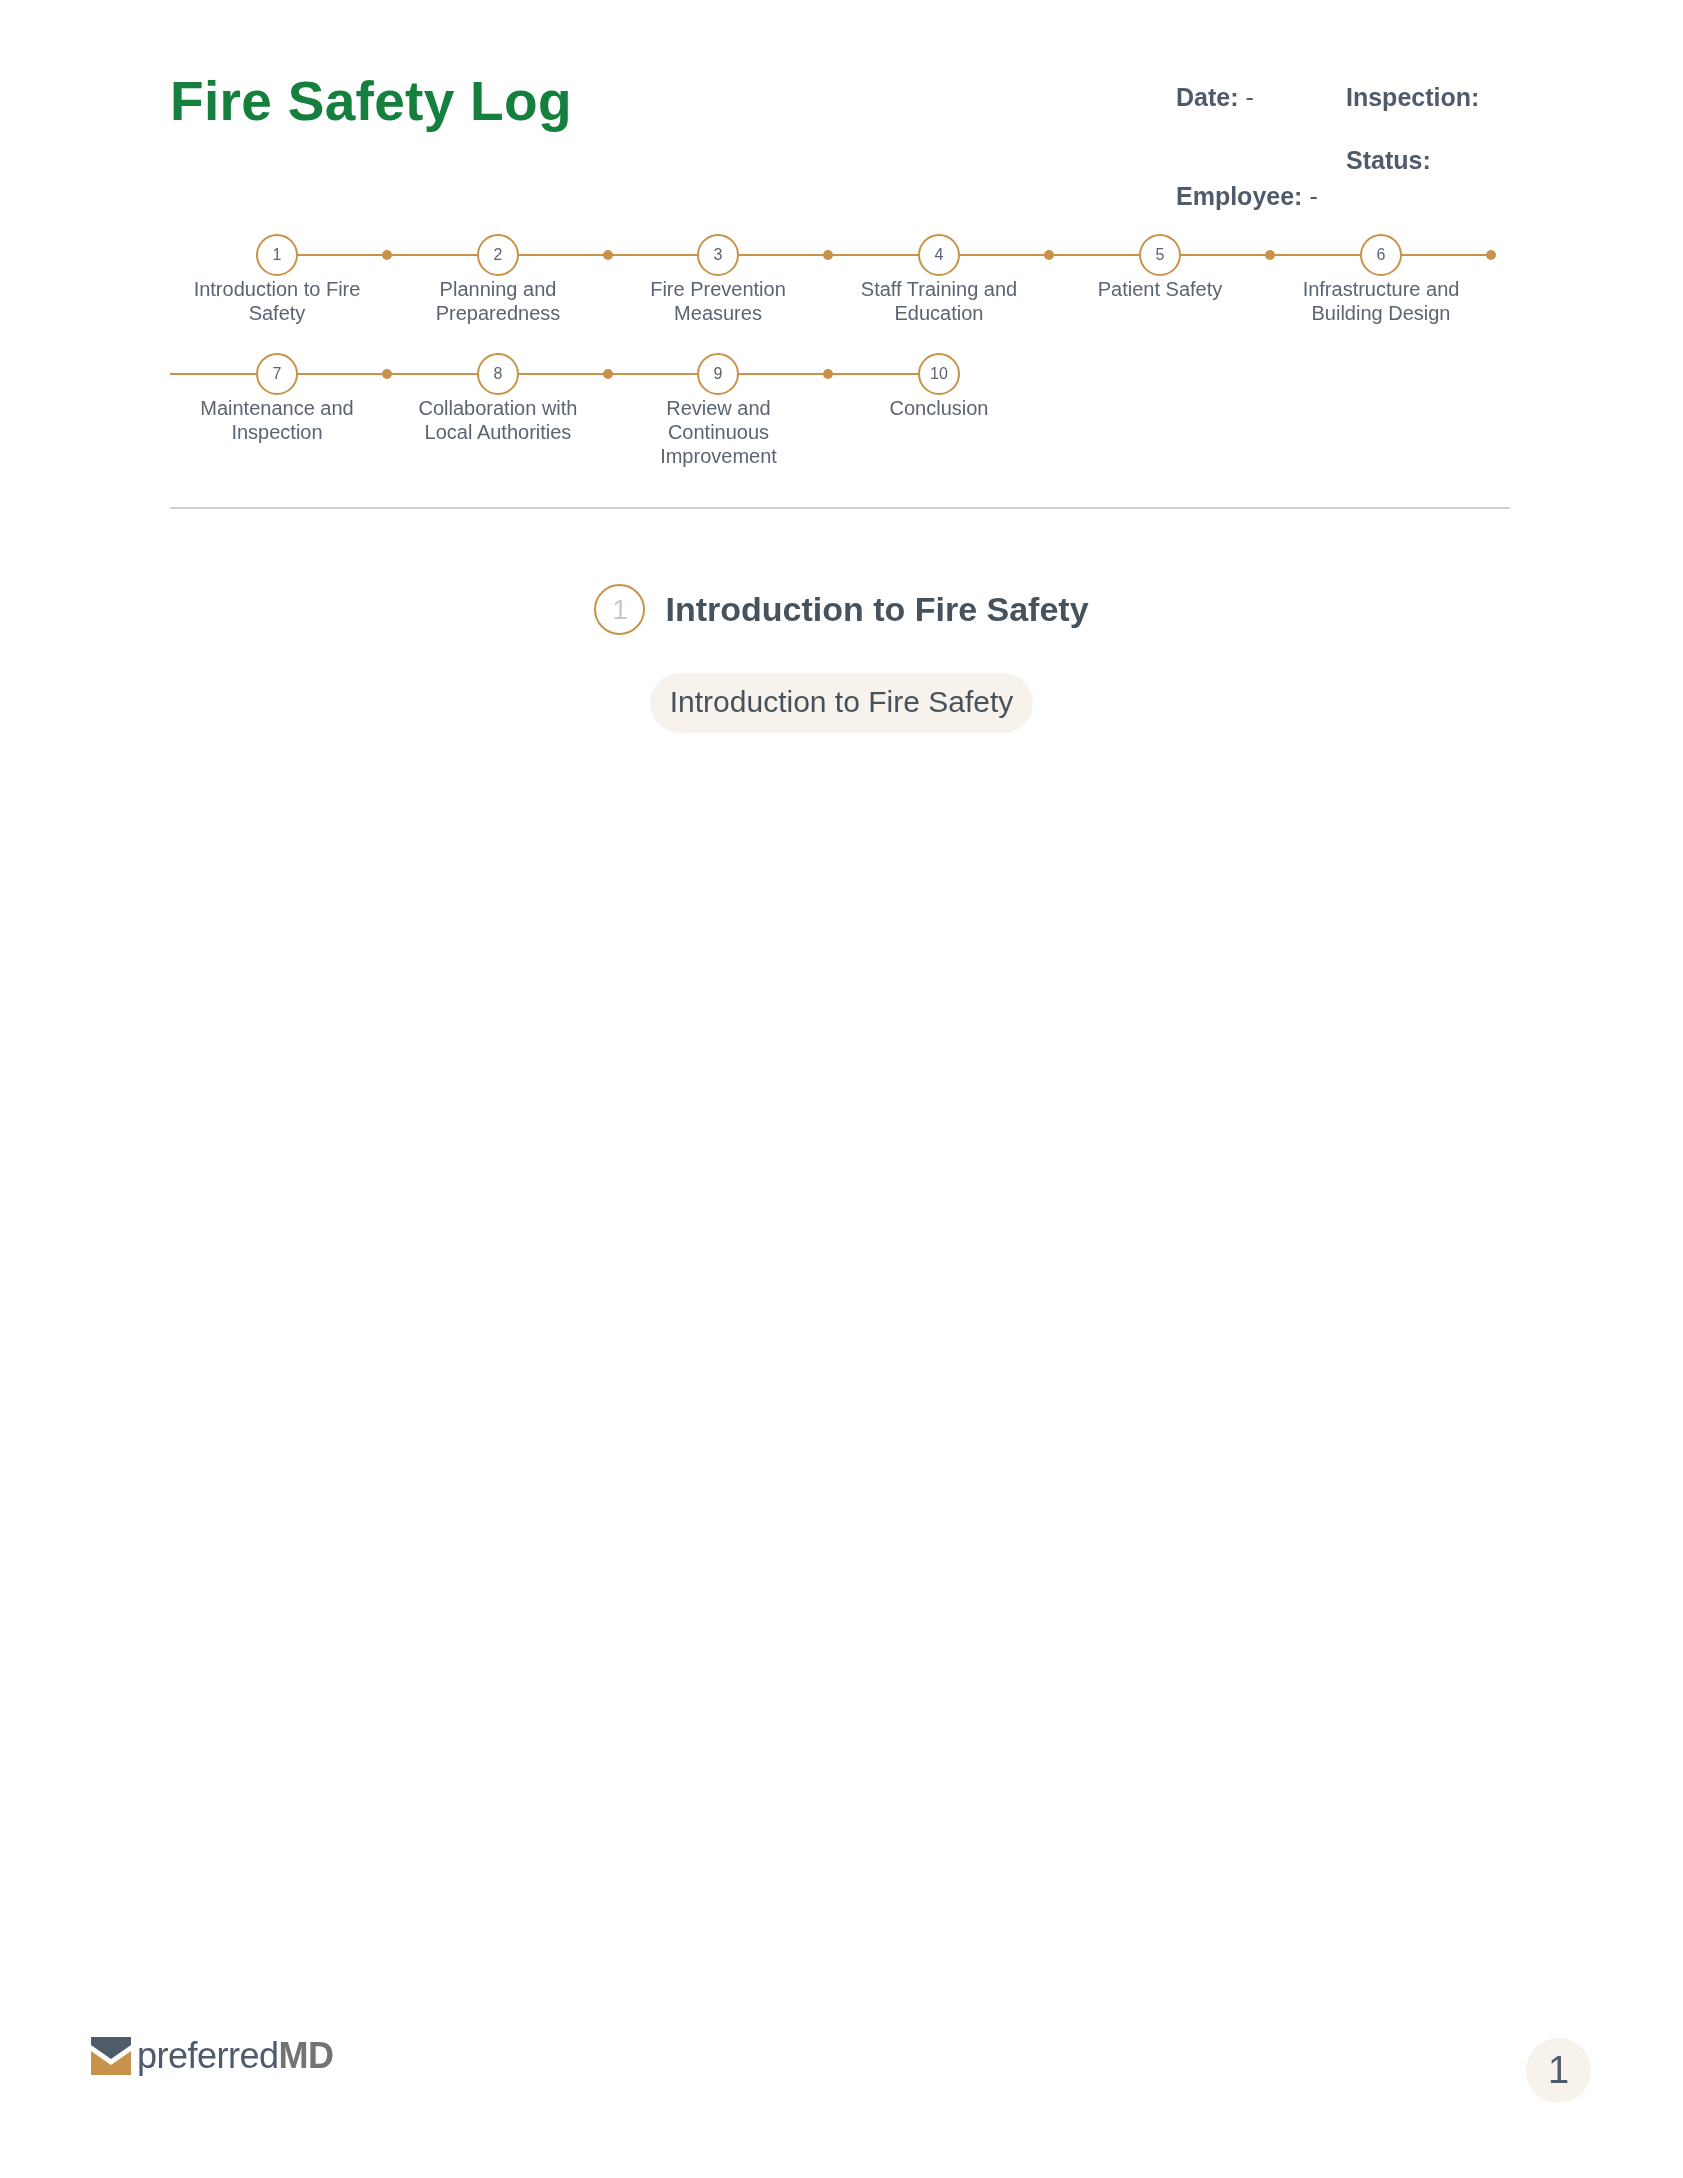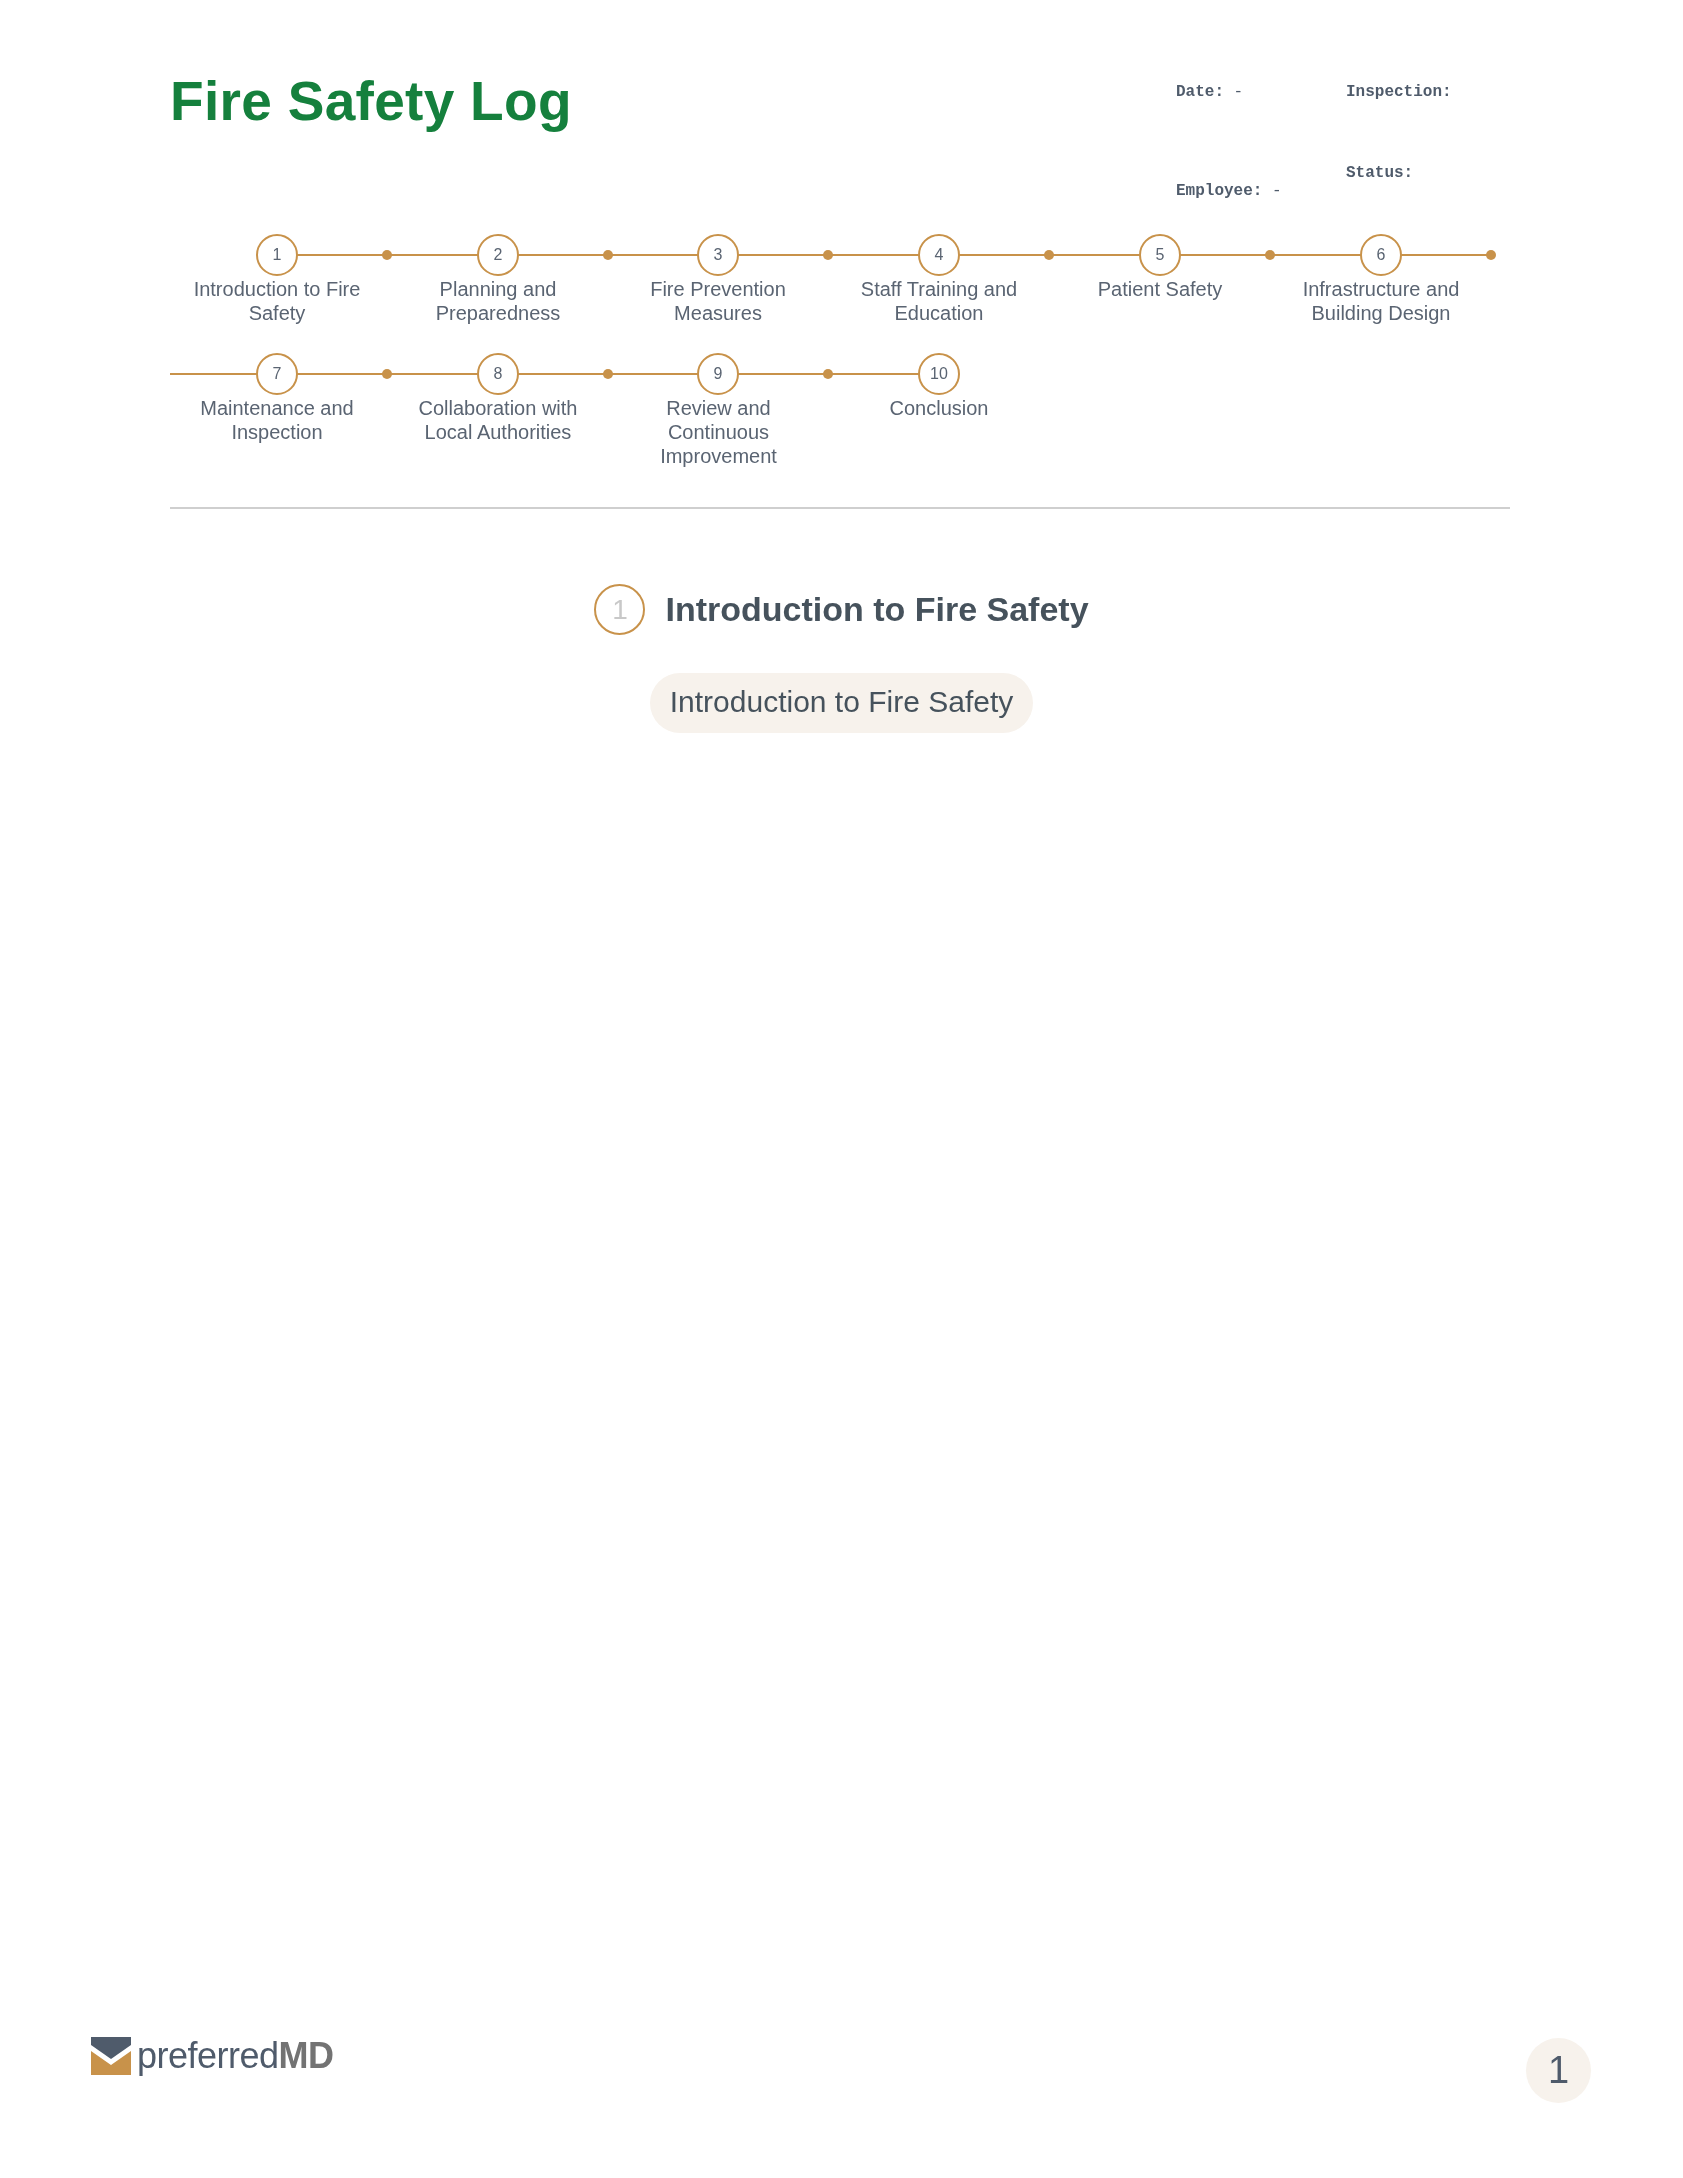--- a/index.html
+++ b/index.html
@@ -1,21 +1,21 @@
 <!DOCTYPE html>
 <html><head>
 <meta charset="utf-8">
 <style>
   * { box-sizing: border-box; margin: 0; padding: 0; }
   html, body { width: 1683px; height: 2178px; background: #ffffff; }
   body { position: relative; font-family: "Liberation Sans", "DejaVu Sans", sans-serif; color: #4f5b6b; overflow: hidden; }
 
   .title { position: absolute; left: 170px; top: 69px; font-size: 55px; font-weight: 700; color: #15803d; letter-spacing: 0.3px; }
 
-  .meta { position: absolute; font-size: 16px; font-weight: 700; color: #4f5b6b; font-family: Liberation Mono, monospace; }
+  .meta { position: absolute; font-size: 25px; font-weight: 700; color: #4f5b6b; }
   .meta .val { font-weight: 400; }
 
   .timeline-row { position: absolute; left: 170px; width: 1340px; height: 59px; }
   .tl-line { position: absolute; height: 2px; background: #c8924a; top: 29px; }
   .tl-dot { position: absolute; width: 10px; height: 10px; border-radius: 50%; background: #c8924a; top: 25px; margin-left: -5px; }
   .tl-circle { position: absolute; width: 42px; height: 42px; border-radius: 50%; border: 2px solid #c8924a; background: #ffffff; top: 9px; margin-left: -21px; display: flex; align-items: center; justify-content: center; font-size: 16px; color: #5a6472; }
   .tl-label { position: absolute; width: 208px; margin-left: -104px; text-align: center; font-size: 20px; line-height: 24px; color: #5a6472; }
 
   .divider { position: absolute; left: 170px; top: 507px; width: 1340px; height: 2px; background: #cfcfcf; }
 
@@ -39,21 +39,21 @@
 
 <div class="meta" style="left:1176px; top:83px;">
   <span>Date:</span><span class="val"> -</span>
 </div>
 <div class="meta" style="left:1346px; top:83px;">
   <span>Inspection:</span><span class="val"></span>
 </div>
 <div class="meta" style="left:1176px; top:146px;margin-top:36px;">
   <span>Employee:</span><span class="val"> -</span>
 </div>
-<div class="meta" style="left:1346px; top:164px;">
+<div class="meta" style="left:1346px; top:146px;">
   <span>Status:</span><span class="val"></span>
 </div>
 
 <div class="timeline-row" style="top:225px;">
   <div class="tl-line" style="left:107px; width:1214px;"></div>
   <div class="tl-dot" style="left:217px;"></div>
   <div class="tl-dot" style="left:438px;"></div>
   <div class="tl-dot" style="left:658px;"></div>
   <div class="tl-dot" style="left:879px;"></div>
   <div class="tl-dot" style="left:1100px;"></div>

